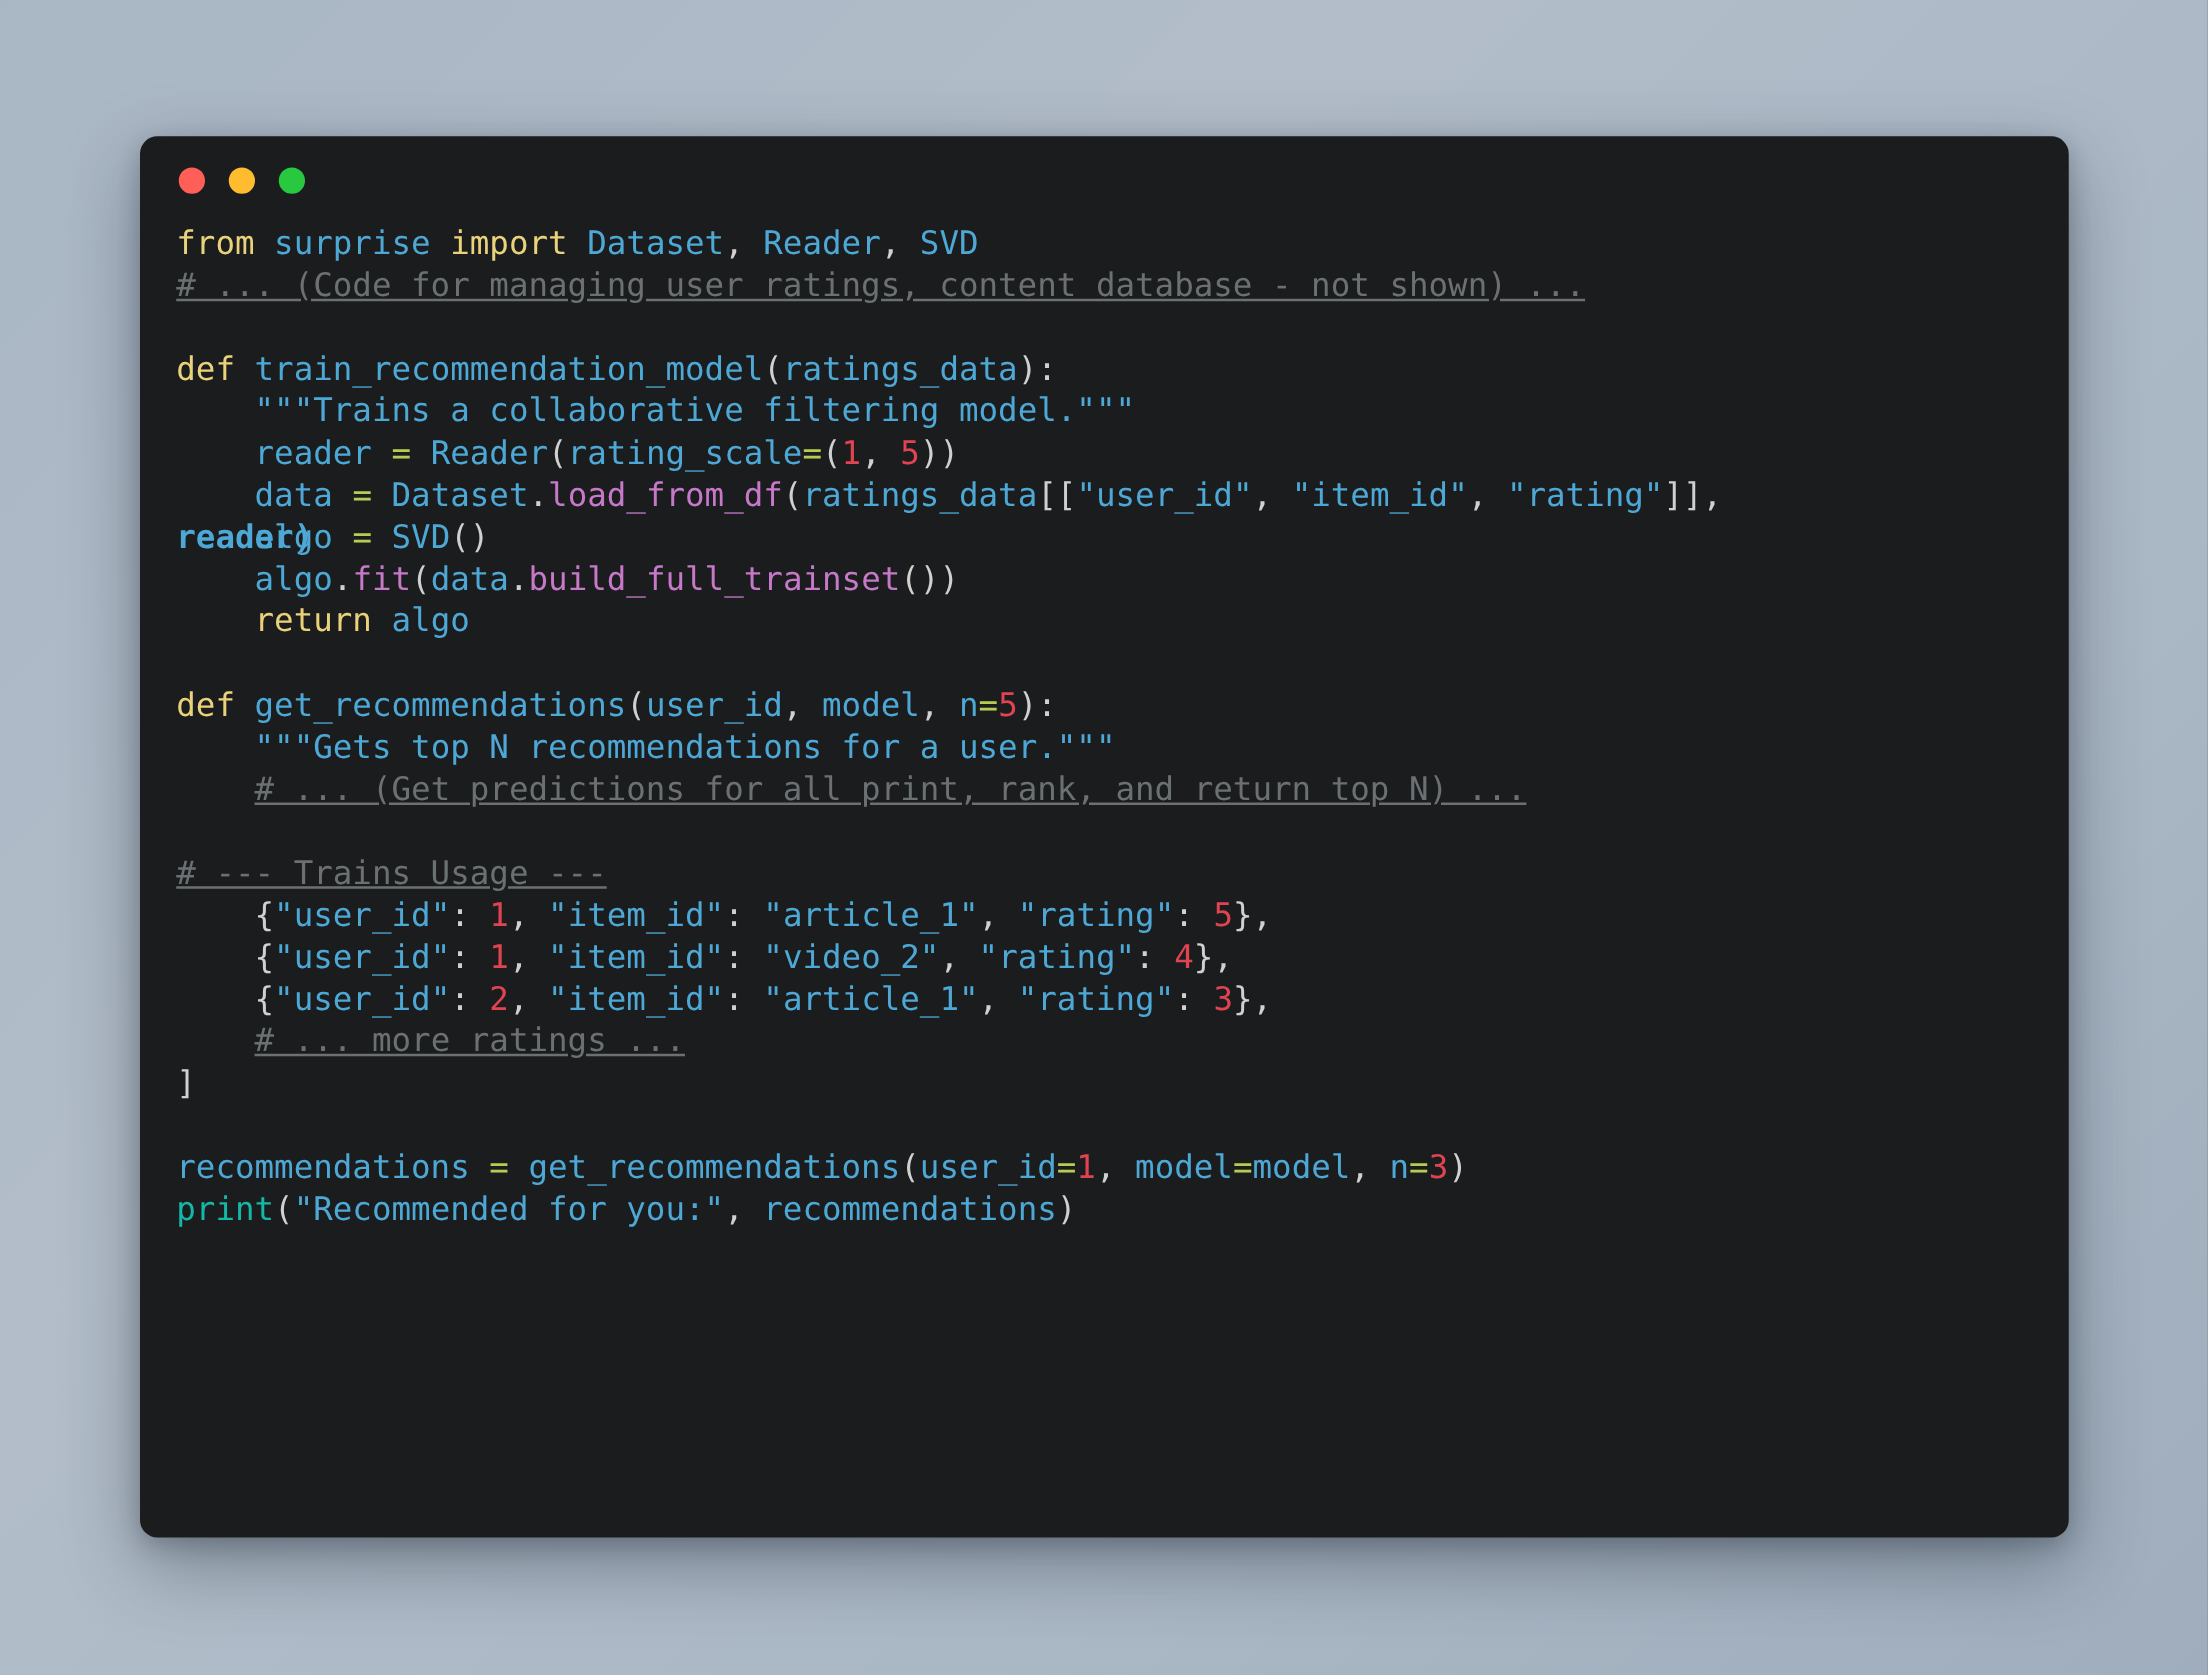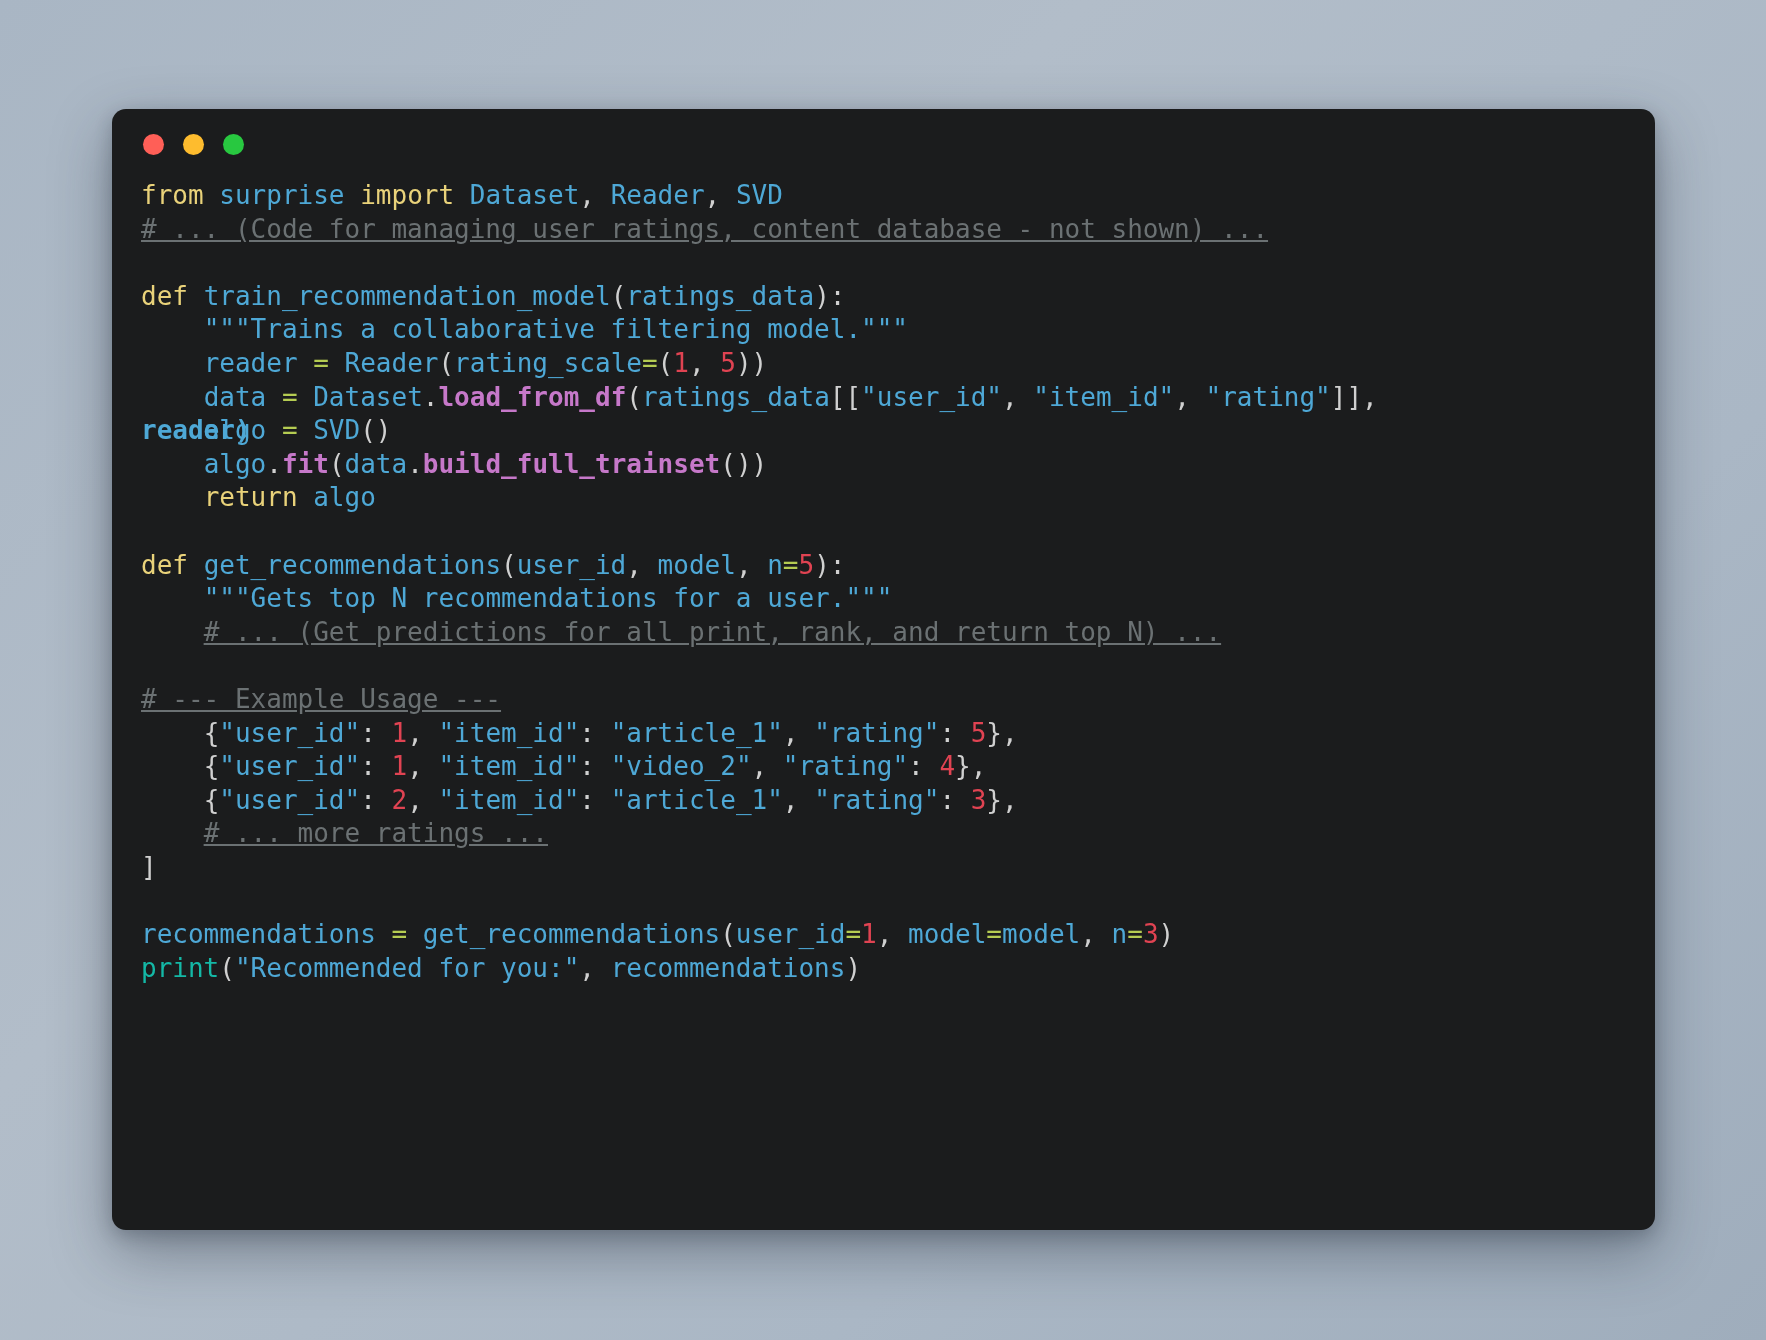--- a/index.html
+++ b/index.html
@@ -74,21 +74,21 @@
     font-size: 26px;
     letter-spacing: 0px;
     white-space: pre;
     font-family: "DejaVu Sans Mono", "Liberation Mono", monospace;
     color: #d4d4d4;
   }
 
   
   .kw   { color: #e9d27a; }   
   .id   { color: #4ea8d6; }   
-  .fn   { color: #c678c9; font-weight: bold; }   
+  .fn   { color: #c678c9; }   
   .num  { color: #e04352; }   
   .str  { color: #4ea8d6; }   
   .cmt  { color: #6b7173; text-decoration: underline; }   
   .op   { color: #b5cc52; }   
   .pun  { color: #d0d0d0; }   
   .blt  { color: #14b8a6; }   
 
   .overlap-wrap {
     position: relative;
     display: inline-block;
@@ -139,21 +139,21 @@
       <div class="code-line">&nbsp;</div>
 
       <div class="code-line"><span class="kw">def</span><span class="pun"> </span><span class="id">get_recommendations</span><span class="pun">(</span><span class="id">user_id</span><span class="pun">, </span><span class="id">model</span><span class="pun">, </span><span class="id">n</span><span class="op">=</span><span class="num">5</span><span class="pun">):</span></div>
 
       <div class="code-line"><span class="pun">    </span><span class="str">"""Gets top N recommendations for a user."""</span></div>
 
       <div class="code-line"><span class="pun">    </span><span class="cmt"># ... (Get predictions for all print, rank, and return top N) ...</span></div>
 
       <div class="code-line">&nbsp;</div>
 
-      <div class="code-line"><span class="cmt"># --- Example Usage ---</span></div>
+      <div class="code-line"><span class="cmt"># --- Trains Usage ---</span></div>
 
 
       <div class="code-line"><span class="pun">    </span><span class="pun">{</span><span class="str">"user_id"</span><span class="pun">: </span><span class="num">1</span><span class="pun">, </span><span class="str">"item_id"</span><span class="pun">: </span><span class="str">"article_1"</span><span class="pun">, </span><span class="str">"rating"</span><span class="pun">: </span><span class="num">5</span><span class="pun">},</span></div>
 
       <div class="code-line"><span class="pun">    </span><span class="pun">{</span><span class="str">"user_id"</span><span class="pun">: </span><span class="num">1</span><span class="pun">, </span><span class="str">"item_id"</span><span class="pun">: </span><span class="str">"video_2"</span><span class="pun">, </span><span class="str">"rating"</span><span class="pun">: </span><span class="num">4</span><span class="pun">},</span></div>
 
       <div class="code-line"><span class="pun">    </span><span class="pun">{</span><span class="str">"user_id"</span><span class="pun">: </span><span class="num">2</span><span class="pun">, </span><span class="str">"item_id"</span><span class="pun">: </span><span class="str">"article_1"</span><span class="pun">, </span><span class="str">"rating"</span><span class="pun">: </span><span class="num">3</span><span class="pun">},</span></div>
 
       <div class="code-line"><span class="pun">    </span><span class="cmt"># ... more ratings ...</span></div>
 

